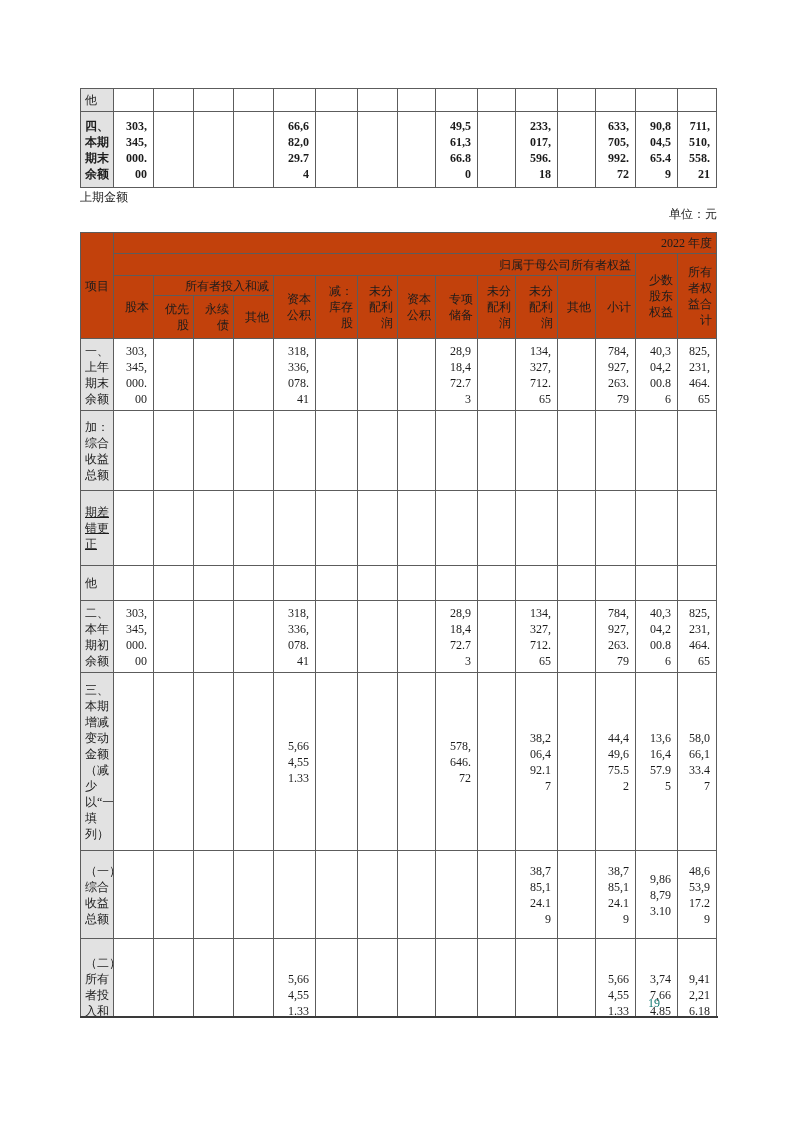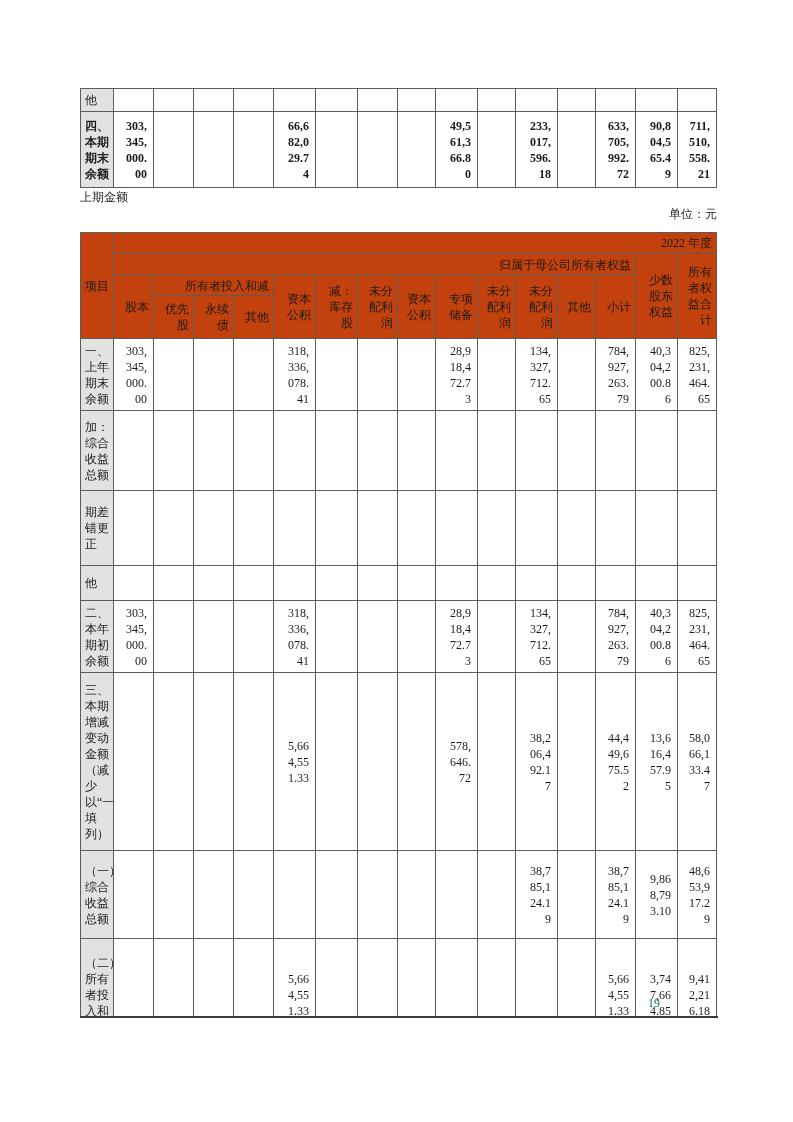--- a/index.html
+++ b/index.html
@@ -34,21 +34,21 @@
   }
 
   .hr1 { height:21px; } .hr2 { height:22px;margin-left:32px; }
   .hr3 { height:20px; } .hr4 { height:43px; }
 
   #top-tbody tr:nth-child(1) { height:23px; }
   #top-tbody tr:nth-child(2) { height:76px;font-weight:bold; }
 
   #main-tbody tr:nth-child(1) { height:72px;padding-left:16px; }
   #main-tbody tr:nth-child(2) { height:80px; }
-  #main-tbody tr:nth-child(3) { height:75px; }
+  #main-tbody tr:nth-child(3) { height:75px;text-decoration:underline; }
   #main-tbody tr:nth-child(4) { height:35px; }
   #main-tbody tr:nth-child(5) { height:72px;margin-left:36px; }
   #main-tbody tr:nth-child(6) { height:178px; }
   #main-tbody tr:nth-child(7) { height:88px; }
   #main-tbody tr:nth-child(8) { height:112px; }
 
   .top-table-wrap  { position:absolute; left:80px; top:88px; }
   .prior-label     { position:absolute; left:80px; top:189px; line-height:16px; }
   .unit-label      { position:absolute; left:80px; top:206px; width:637px; text-align:right; line-height:16px; }
   .main-table-clip {

